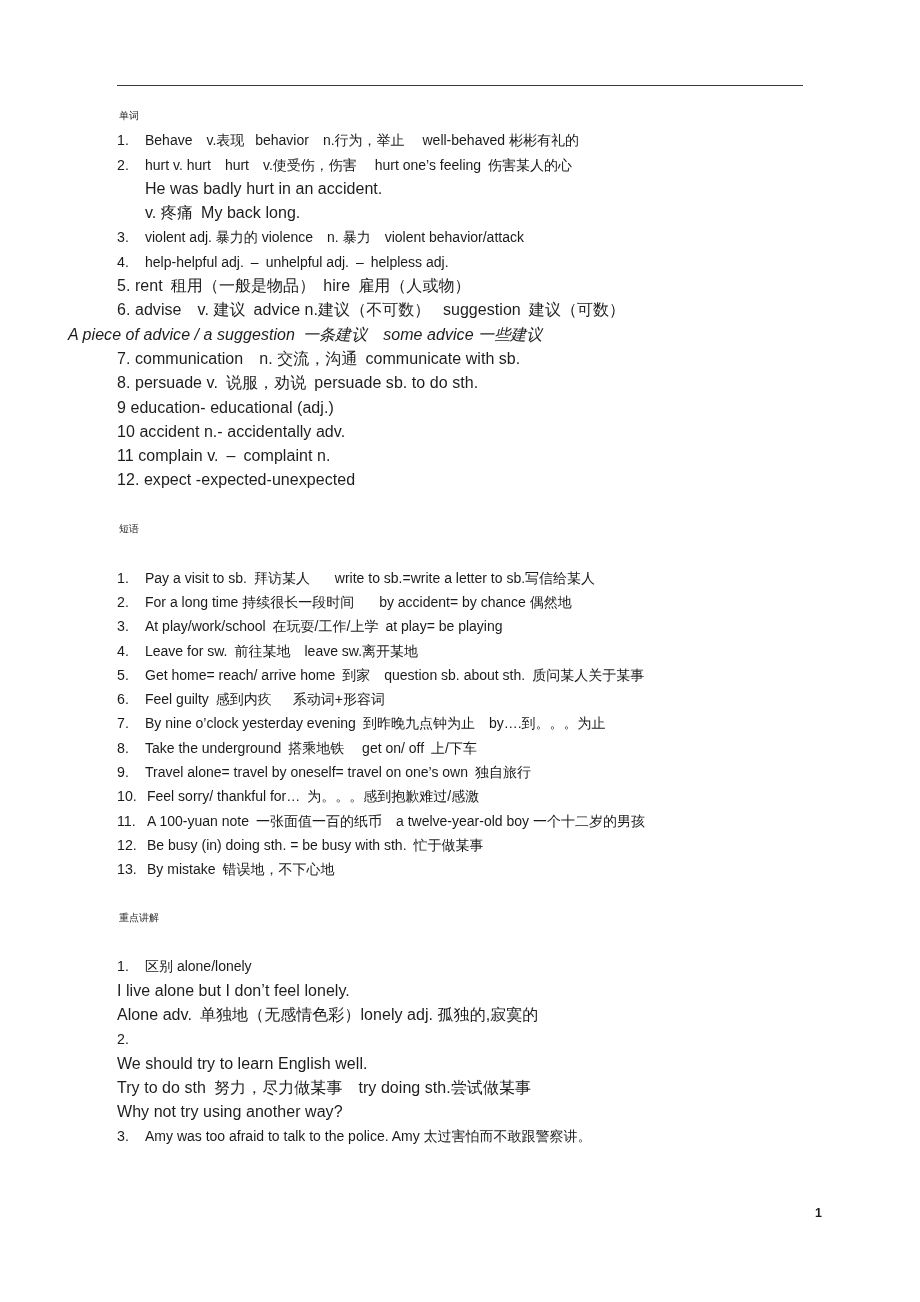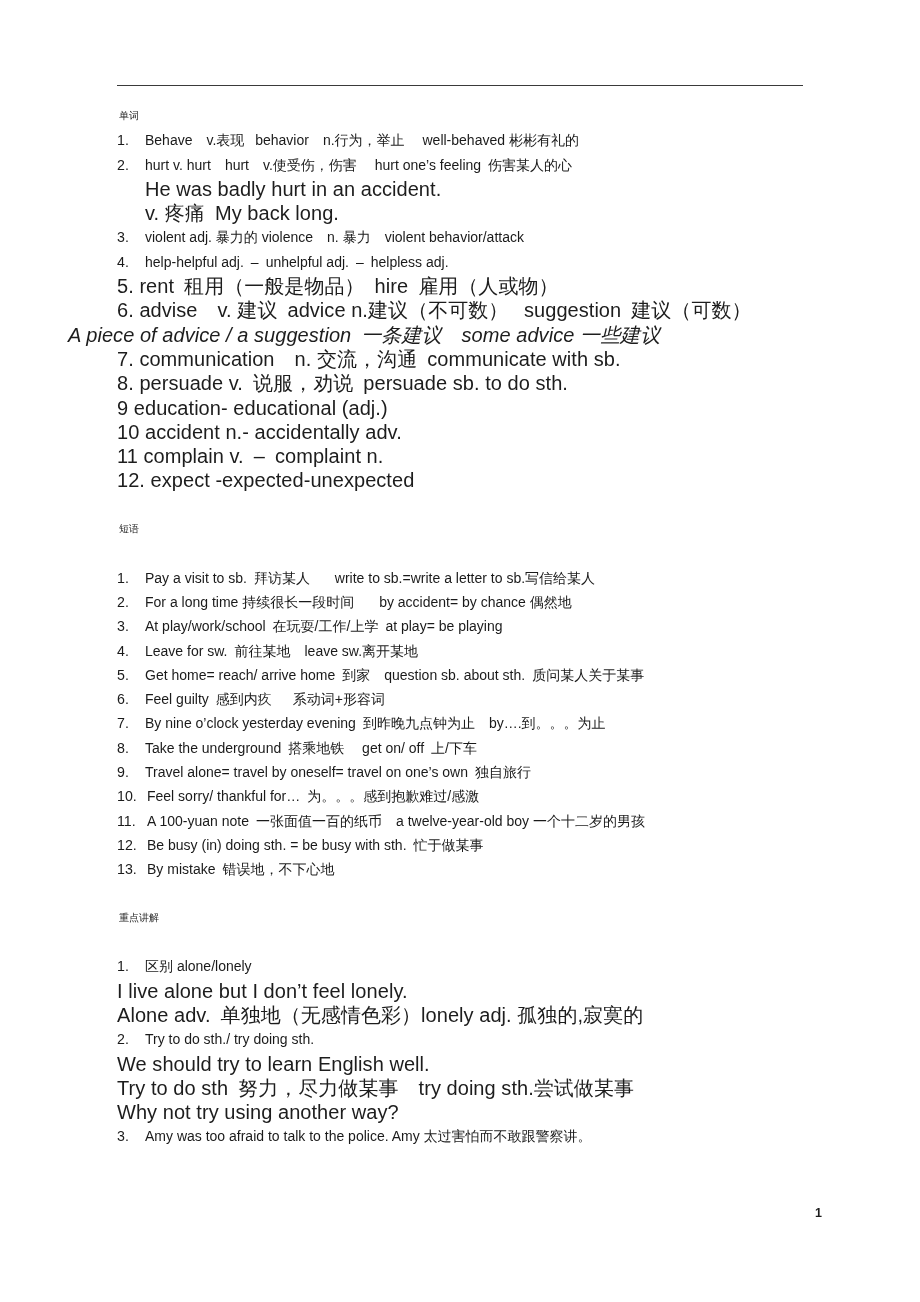--- a/index.html
+++ b/index.html
@@ -30,21 +30,21 @@
     border-top: 1.6px solid #3a3a3a;
   }
   .content {
     position: absolute;
     left: 0;
     top: 104px;
     width: 920px;
   }
   
   .line {
-    font-size: 20px;
+    font-size: 16px;
     line-height: 24.3px;
     white-space: pre;
     color: #1d1d1d;
     letter-spacing: 0.05px;
   }
   .section-head {
     font-size: 10px;
     line-height: 24.3px;
     white-space: pre;
     color: #1d1d1d;
@@ -202,21 +202,20 @@
     <div class="spacer"></div>
 
     <div class="li">
       <span class="num">1.</span>
       <span class="txt">区别 alone/lonely</span>
     </div>
     <div class="line plain">I live alone but I don’t feel lonely.</div>
     <div class="line plain">Alone adv. 单独地（无感情色彩）lonely adj. 孤独的,寂寞的</div>
     <div class="li">
       <span class="num">2.</span>
-      <span class="txt">Try to do sth./ try doing sth.</span>
     </div>
     <div class="line plain">We should try to learn English well.</div>
     <div class="line plain">Try to do sth 努力，尽力做某事 try doing sth.尝试做某事</div>
     <div class="line plain">Why not try using another way?</div>
     <div class="li">
       <span class="num">3.</span>
       <span class="txt">Amy was too afraid to talk to the police. Amy 太过害怕而不敢跟警察讲。</span>
     </div>
 
   </div>

